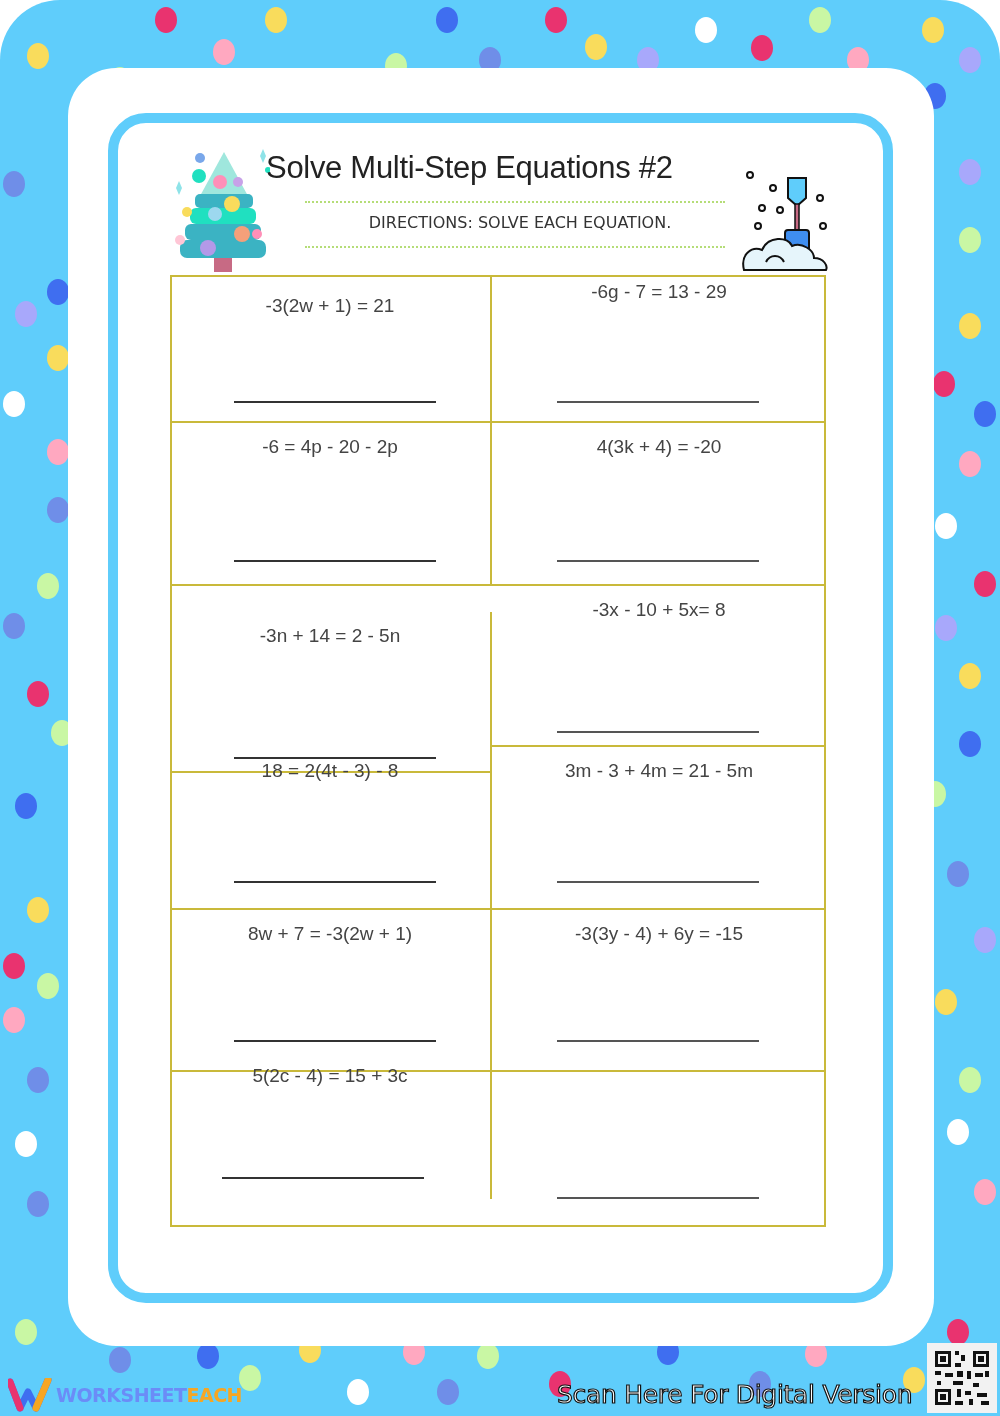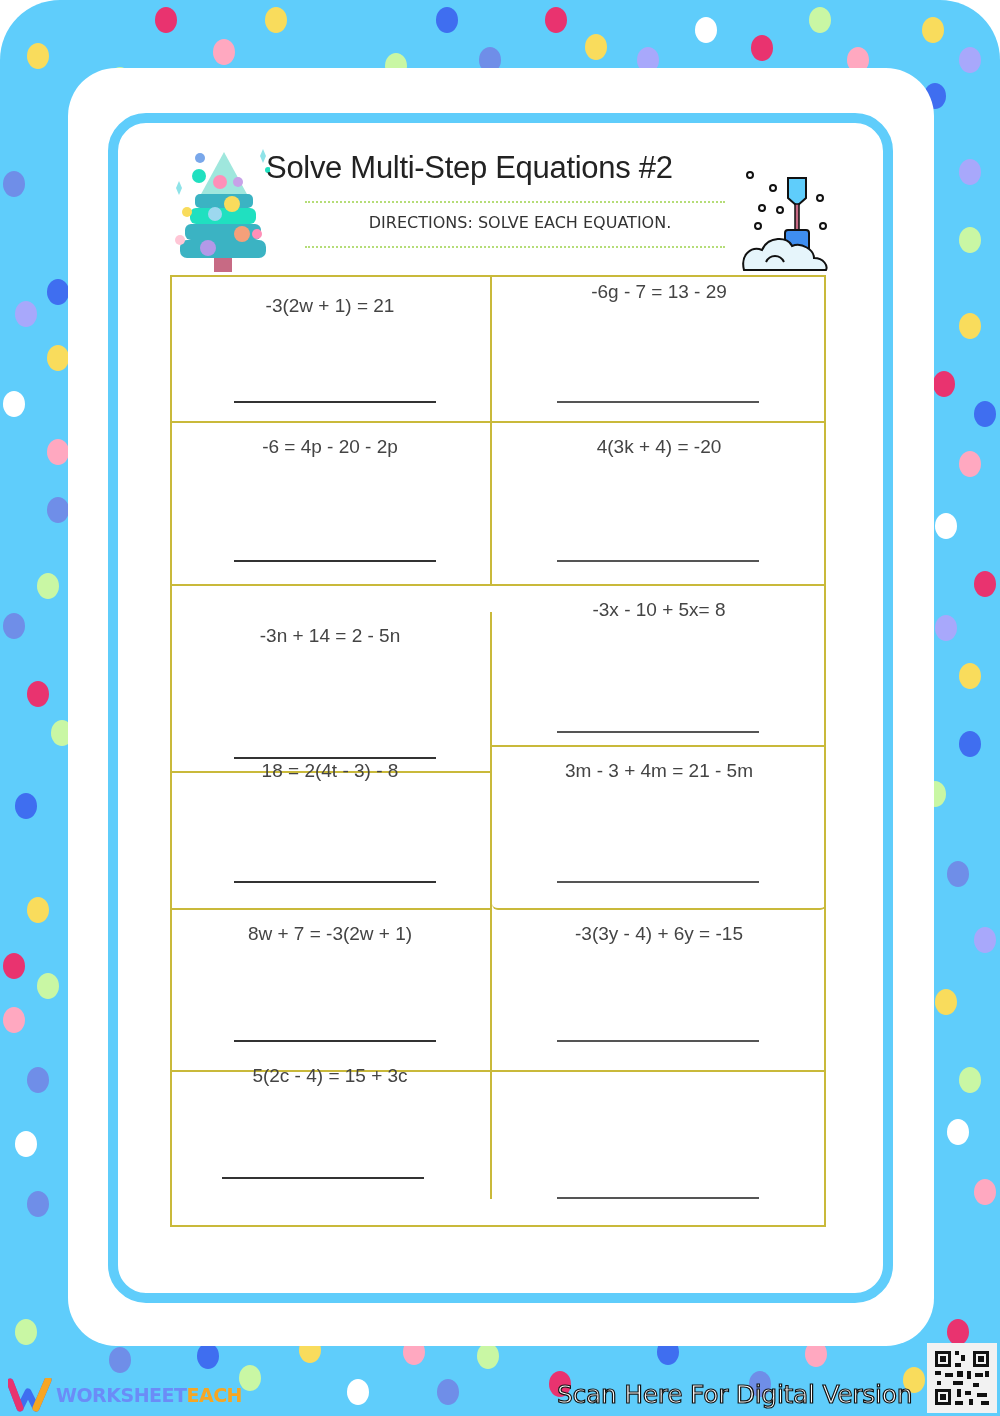--- a/index.html
+++ b/index.html
@@ -168,21 +168,21 @@
       <div class="ans" style="top: 145px; left: 64px;"></div>
     </div>
     <div class="cell" style="left: 320px; top: 309px; width: 334px; height: 161px; border-right: none;">
       <div class="eq" style="top: 13px;">-3x - 10 + 5x= 8</div>
       <div class="ans" style="top: 145px; left: 65px; background: rgb(85, 85, 85);"></div>
     </div>
     <div class="cell" style="left: -2px; top: 470px; width: 322px; height: 163px;">
       <div class="eq" style="top: 13px;">18 = 2(4t - 3) - 8</div>
       <div class="ans" style="top: 134px; left: 64px;"></div>
     </div>
-    <div class="cell" style="left: 320px; top: 470px; width: 334px; height: 163px; border-right: none; border-radius: 6px;">
+    <div class="cell" style="left: 320px; top: 470px; width: 334px; height: 163px; border-right: none;">
       <div class="eq" style="top: 13px;">3m - 3 + 4m = 21 - 5m</div>
       <div class="ans" style="top: 134px; left: 65px; background: rgb(85, 85, 85);"></div>
     </div>
     <div class="cell" style="left: -2px; top: 633px; width: 322px; height: 162px;">
       <div class="eq" style="top: 13px;">8w + 7 = -3(2w + 1)</div>
       <div class="ans" style="top: 130px; left: 64px;"></div>
     </div>
     <div class="cell" style="left: 320px; top: 633px; width: 334px; height: 162px; border-right: none;">
       <div class="eq" style="top: 13px;">-3(3y - 4) + 6y = -15</div>
       <div class="ans" style="top: 130px; left: 65px; background: rgb(85, 85, 85);"></div>

